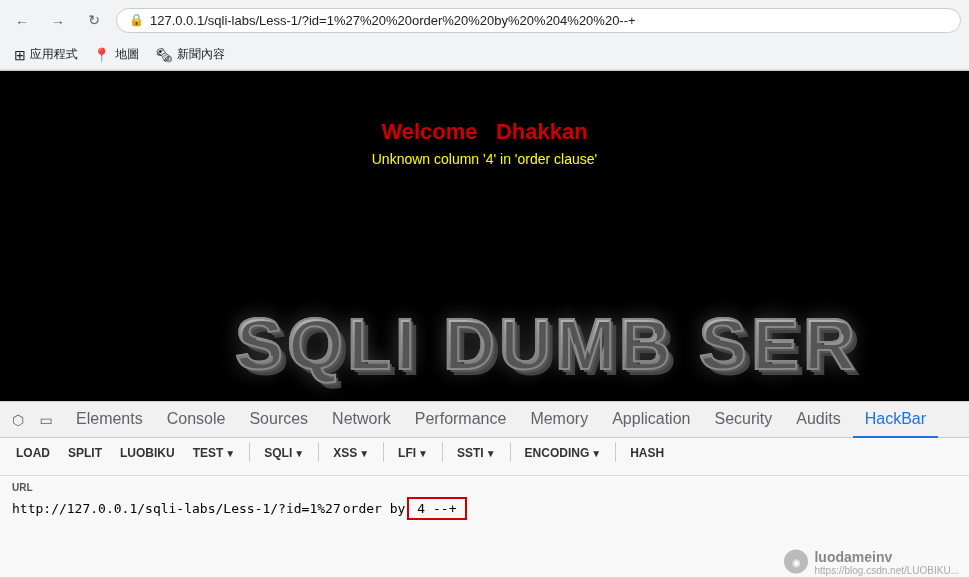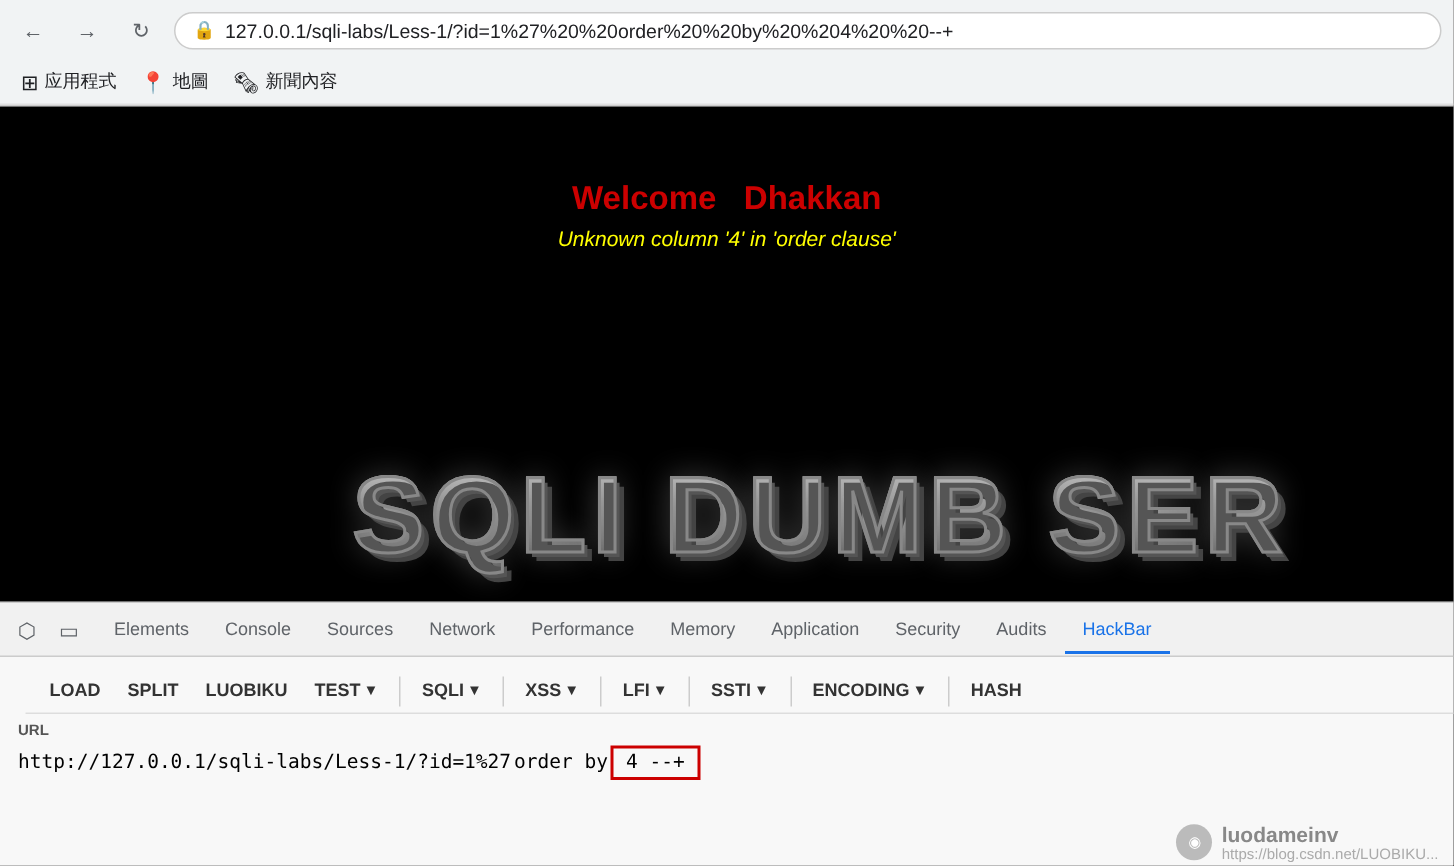--- a/index.html
+++ b/index.html
@@ -85,21 +85,20 @@
       text-align: center;
       margin-bottom: 6px;
     }
     .welcome-text span { color: #cc0000; font-weight: bold; }
 
     .error-text {
       color: #ffff00;
       font-size: 14px;
       text-align: left;
       margin-bottom: 36px;
-      font-style: italic;
     }
 
     .sqli-logo {
       font-size: 72px;
       font-weight: 700;
       color: transparent;
       -webkit-text-stroke: 2px #888;
       text-shadow:
         3px 3px 0 #555,
         6px 6px 0 #444,
@@ -129,21 +128,21 @@
       display: flex;
       align-items: center;
       background: #f1f1f1;
       border-bottom: 1px solid #ccc;
       padding: 0 4px;
       height: 36px;
     }
 
     .devtools-tab {
       padding: 8px 12px;
-      font-size: 12px;
+      font-size: 16px;
       color: #5f6368;
       cursor: pointer;
       border: none;
       background: transparent;
       border-bottom: 2px solid transparent;
       white-space: nowrap;
     }
     .devtools-tab.active {
       color: #1a73e8;
       border-bottom: 2px solid #1a73e8;
@@ -159,27 +158,26 @@
       border: none; background: transparent;
       cursor: pointer;
       display: flex; align-items: center; justify-content: center;
       font-size: 14px; color: #5f6368;
       border-radius: 4px;
     }
 
     
     .hackbar-toolbar {
       display: flex;
-      align-items: flex-end;
+      align-items: flex-start;
       background: #f8f8f8;
       border-bottom: 1px solid #ddd;
       padding: 4px 8px;
       gap: 2px;
       height: 38px;
-      margin-left: 17px;
     }
 
     .hb-btn {
       padding: 4px 8px;
       font-size: 12px;
       font-weight: bold;
       color: #333;
       background: transparent;
       border: none;
       cursor: pointer;

